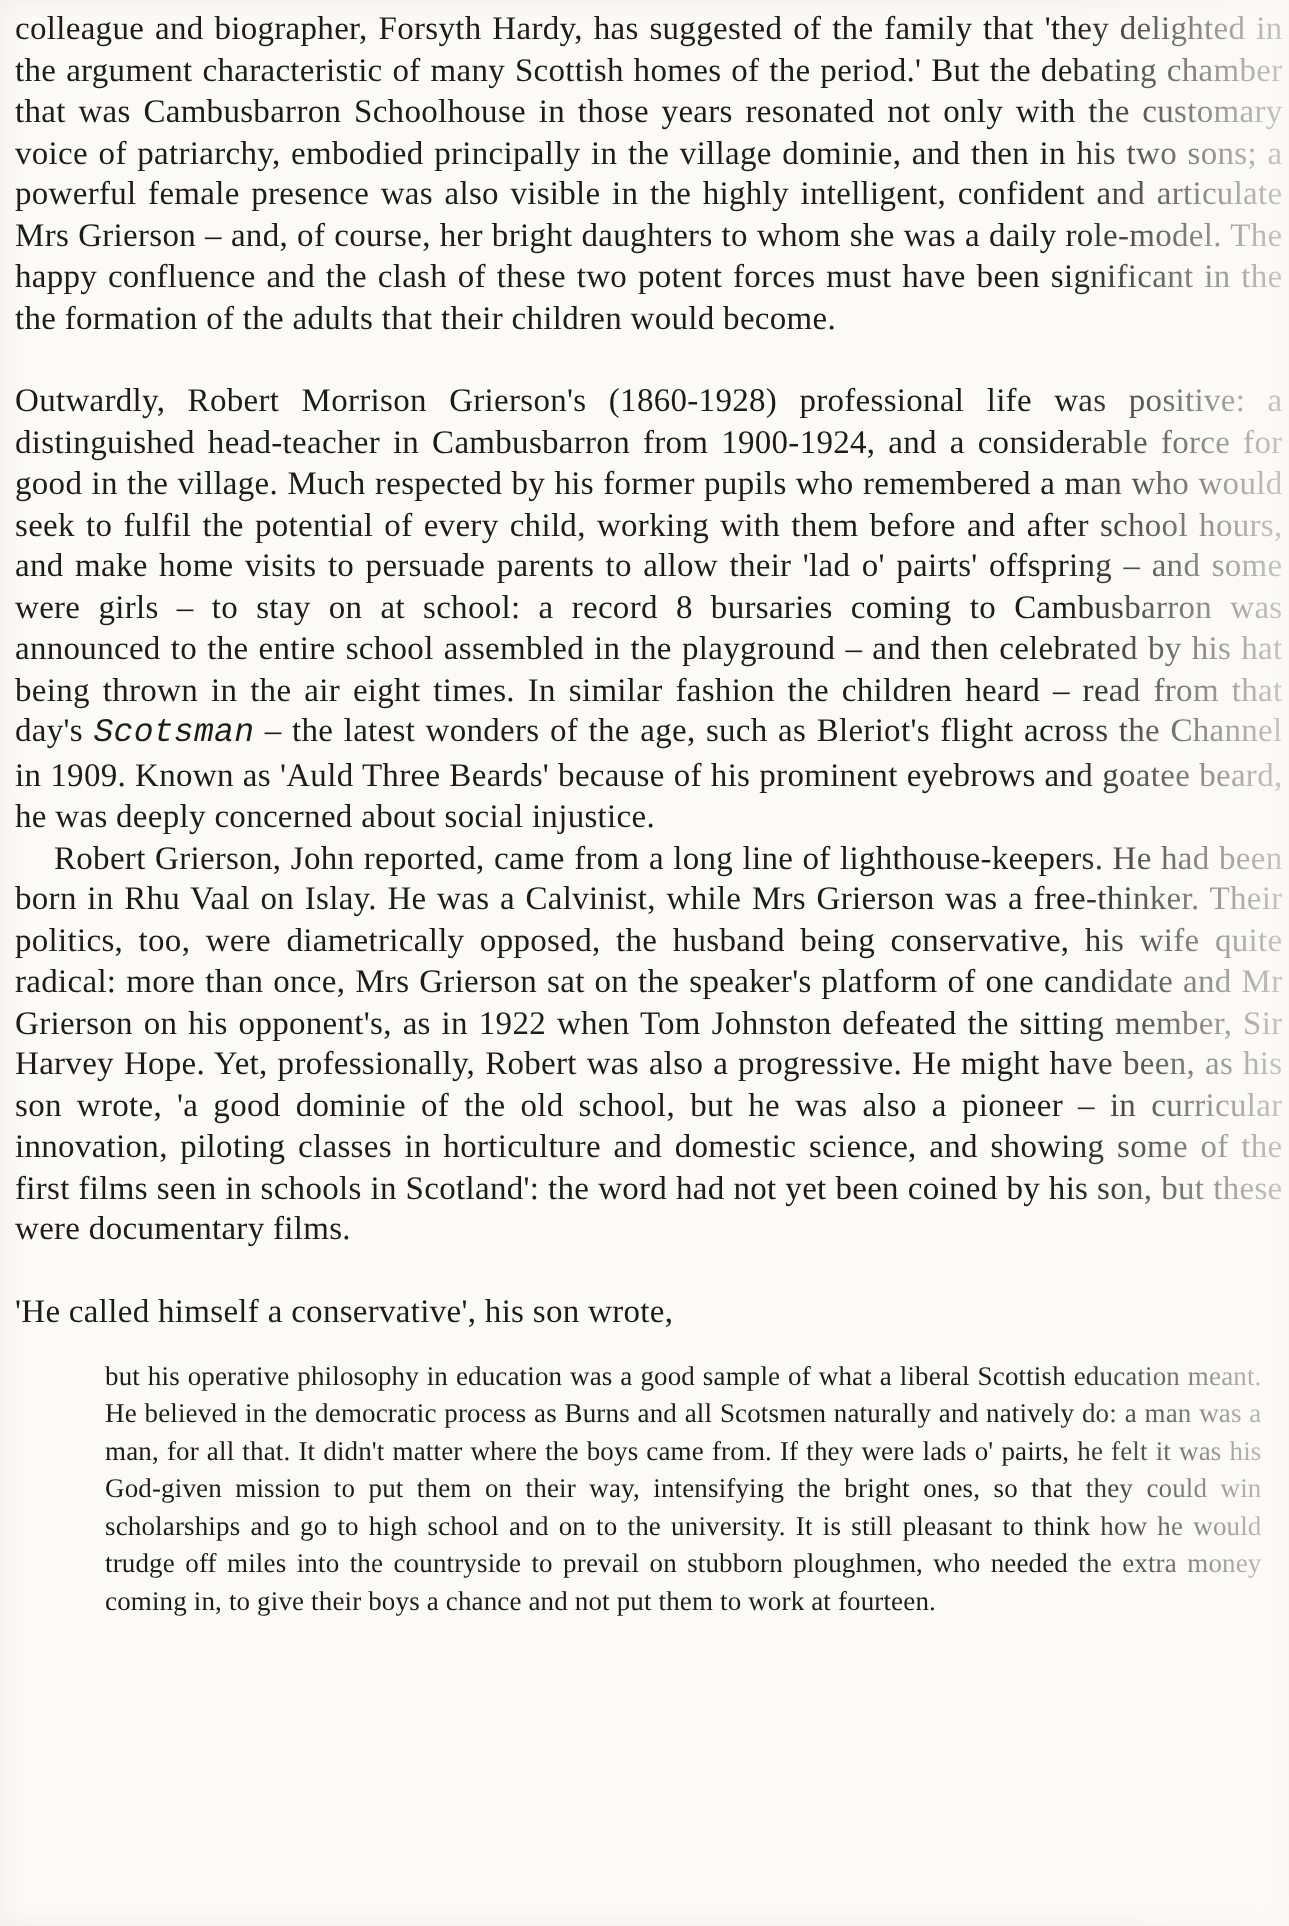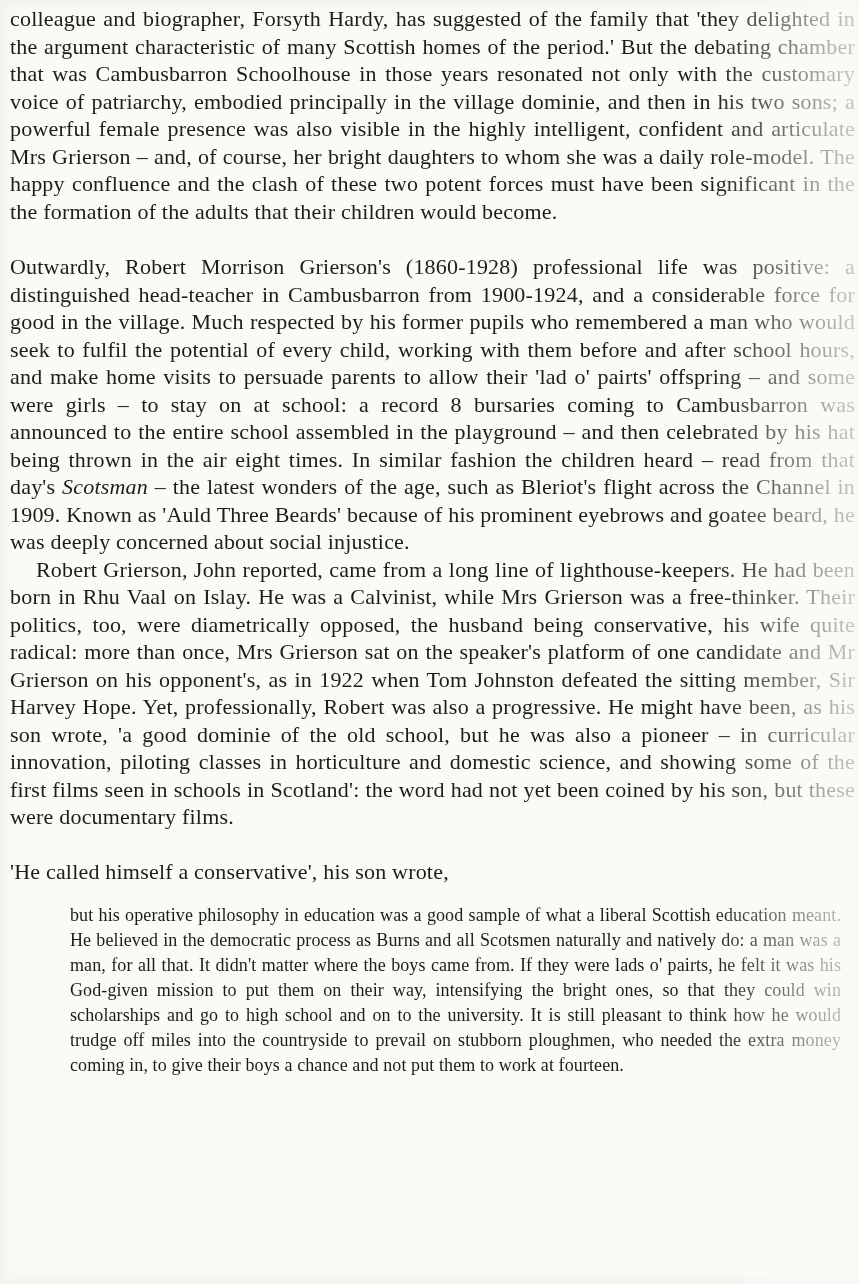--- a/index.html
+++ b/index.html
@@ -44,21 +44,21 @@
     margin-bottom: 18px;
   }
   blockquote.memoir-quote {
     font-size: 18px;
     line-height: 25px;
     letter-spacing: 0.1px;
     margin-left: 60px;
     margin-right: 14px;
   }
   strong { font-weight: normal; }
-  em { font-style: italic; }
+  em { font-style: italic; font-family: Liberation Mono, monospace; }
   
   .scan-fade {
     position: absolute;
     top: 0;
     right: 0;
     width: 150px;
     height: 100%;
     pointer-events: none;
     background: linear-gradient(to right,
       rgba(251,250,246,0) 0%,

